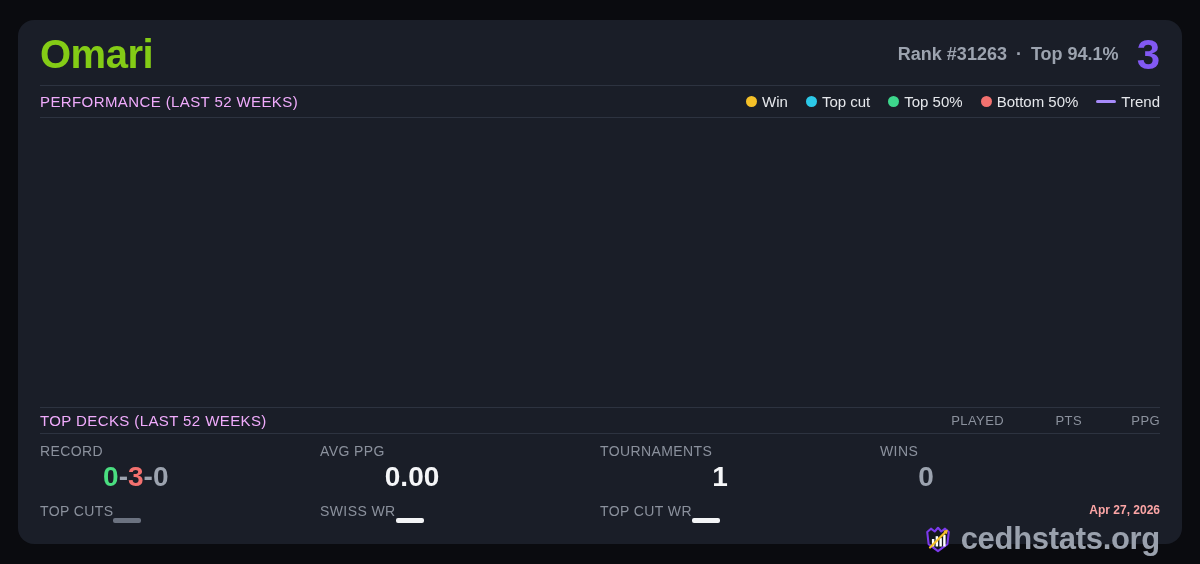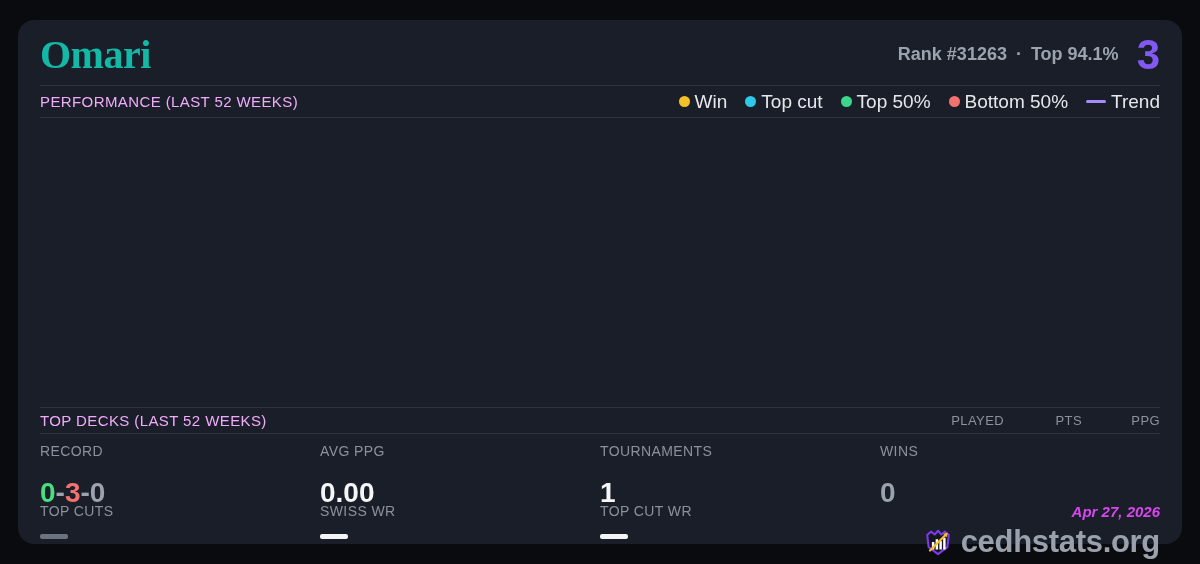--- a/index.html
+++ b/index.html
@@ -6,52 +6,52 @@
   html,body { width:1200px; height:564px; background:#0a0b0f; overflow:hidden;
     font-family:"Liberation Sans","DejaVu Sans",sans-serif; }
   .card {
     position:absolute; left:18px; top:20px; width:1164px; height:524px;
     background:#1a1e28; border-radius:16px; padding:0 22px;
     display:flex; flex-direction:column;
   }
   
   .header-row { height:66px; display:flex; align-items:center;
     justify-content:space-between; border-bottom:1px solid #2d3340; padding-top:4px; }
-  .player-name { font-size:40px; font-weight:800; color:#14b8a6; letter-spacing:-0.5px;font-family:Liberation Serif, serif; }
+  .player-name { font-size:40px; font-weight:800; color:#84cc16; letter-spacing:-0.5px; }
   .header-right { display:flex; align-items:center; gap:18px; }
   .rank-line { font-size:18px; color:#9ca3af; font-weight:600; display:flex; gap:9px; }
   .score-big { font-size:42px; font-weight:800; color:#8259f3; line-height:1; }
   
   .perf-row { height:32px; display:flex; align-items:center;
     justify-content:space-between; border-bottom:1px solid #2d3340; }
   .section-title { font-size:15px; color:#f0abfc; letter-spacing:0.4px; }
   .legend { display:flex; align-items:center; gap:18px; }
-  .legend-item { display:flex; align-items:center; gap:5px; font-size:19px; color:#e5e7eb; }
+  .legend-item { display:flex; align-items:center; gap:5px; font-size:15px; color:#e5e7eb; }
   .dot { width:11px; height:11px; border-radius:50%; }
   .trend-swatch { width:20px; height:3px; border-radius:2px; }
   
   .chart-area { flex:1; }
   
   .decks-row { height:27px; display:flex; align-items:center;
     justify-content:space-between; border-top:1px solid #2d3340; border-bottom:1px solid #2d3340; }
   .decks-cols { display:flex;align-items:center; }
   .decks-col { font-size:13px; color:#8b919d; min-width:78px; text-align:right; letter-spacing:0.4px; }
   
   .stats-grid { height:110px; display:grid;
     grid-template-columns:280px 280px 280px 1fr; grid-template-rows:60px 50px; }
-  .stat-cell { padding-top:9px; display:flex; flex-direction:column; }
+  .stat-cell { padding-top:9px; display:flex; flex-direction:row; }
   .stat-label { font-size:14px; color:#8b919d; letter-spacing:0.4px; }
   .stat-value { font-size:28px; font-weight:800; color:#f5f6f8; line-height:1.15; margin-top:18px; }
   .stat-value.muted { color:#9ca3af; }
   .rec-g { color:#4ade80; } .rec-r { color:#f3716f; } .rec-x { color:#9ca3af; }
   .dash-bar { width:28px; height:5px; border-radius:2px; margin-top:15px; }
   .dash-gray { background:#6b7280; } .dash-white { background:#f3f4f6; }
   
   .footer-cell { padding-top:9px; display:flex; flex-direction:column; align-items:flex-end; gap:2px; }
-  .date-text { font-size:15px; color:#d946ef; font-weight:600;font-style:italic; }
+  .date-text { font-size:12px; color:#fca5a5; font-weight:600; }
   .brand-row { display:flex; align-items:center; gap:8px; margin-top:2px; }
   .brand-text { font-size:31px; font-weight:800; color:#9aa1ad; letter-spacing:-0.3px; }
 </style>
 </head>
 <body>
 
 <div class="card">
 
   <div class="header-row">
     <div class="player-name">Omari</div>

